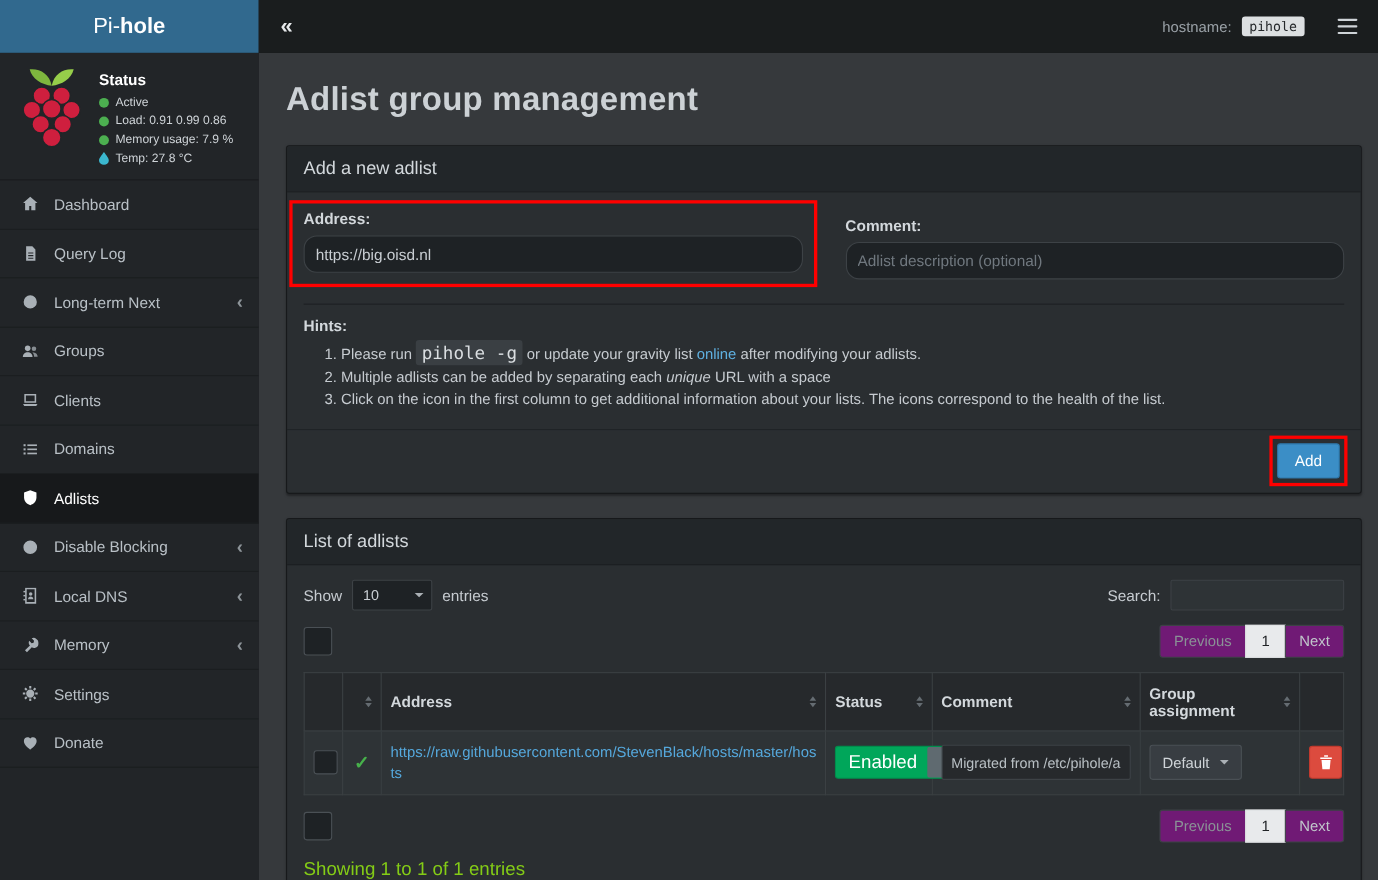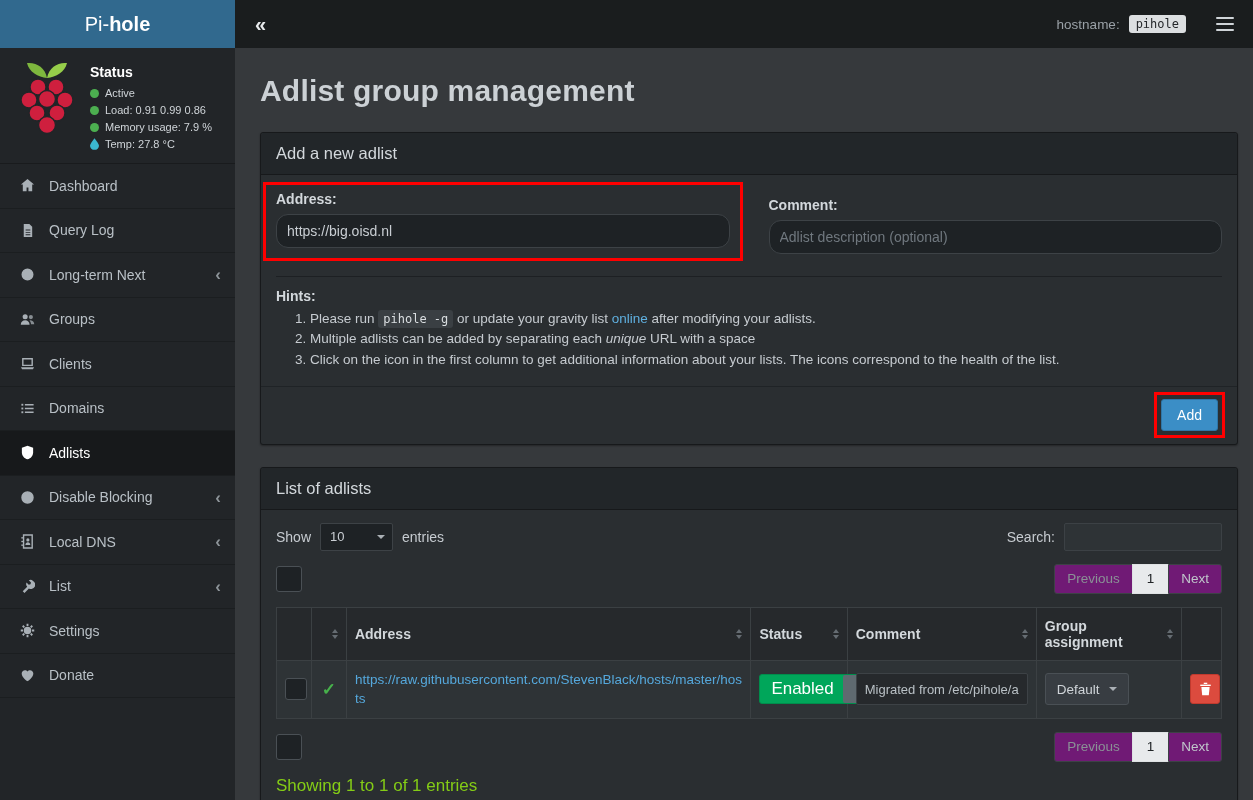--- a/index.html
+++ b/index.html
@@ -55,21 +55,21 @@
   .flabel { display: block; font-weight: bold; font-size: 14px; color: #d3d8dc; margin-bottom: 7px; }
   .tinput { width: 100%; height: 34px; background: #1e2225; border: 1px solid #3d4246; border-radius: 12px; color: #c9ced3; font-size: 14px; padding: 0 10px; font-family: inherit; }
   .tinput::placeholder { color: #70787f; }
 
   .ann-address { border: 3px solid #ff0000; padding: 6px 10px 10px; margin: -6px 0 0 -13px; flex: 1; }
   .ann-add { display: inline-block; border: 3px solid #ff0000; padding: 4px; margin: -4px -1px; }
 
   .hints { border-top: 1px solid #1d2023; margin-top: 15px; padding-top: 11px; }
   .hints-title { font-weight: bold; font-size: 14px; color: #d3d8dc; }
   .hints ol { margin: 5px 0 2px; padding-left: 34px; font-size: 13.5px; line-height: 1.5; color: #c6cbd0; }
-  .hints code { font-family: "DejaVu Sans Mono", monospace; font-size: 12px; background: #3a3f43; color: #dadee1; padding: 2px 5px; border-radius: 3px; }
+  .hints code { font-family: "DejaVu Sans Mono", monospace; font-size: 16px; background: #3a3f43; color: #dadee1; padding: 2px 5px; border-radius: 3px; }
   .hints a { color: #5fб0e0; }
   .hints a.lnk { color: #5fb0e0; text-decoration: none; cursor: pointer; }
 
   .btn-add { background: #3b8ec6; color: #fff; border: 1px solid #2e76a8; border-radius: 3px; font-size: 14px; padding: 7px 15px; cursor: pointer; font-family: inherit; }
 
   
   .controls { display: flex; justify-content: space-between; align-items: center; }
   .show-group, .search-group { display: flex; align-items: center; gap: 9px; font-size: 14px; color: #c6cbd0; }
   .selectbox { display: flex; align-items: center; justify-content: space-between; width: 73px; height: 28px; background: #1e2225; border: 1px solid #3d4246; border-radius: 2px; color: #c9ced3; font-size: 13px; padding: 0 7px 0 9px; cursor: pointer; }
   .search-input { width: 158px; height: 28px; background: #2e3336; border: 1px solid #3c4145; border-radius: 2px; color: #c9ced3; font-size: 13px; padding: 0 8px; font-family: inherit; }
@@ -264,21 +264,21 @@
         </span>
       <span>Local DNS</span>
       <span class="chev">‹</span>
     </li>
     <li class="menu-item">
       <span class="sicon">
           <svg class="si" viewBox="0 0 16 16">
             <path d="M13.9 2.1a3.9 3.9 0 0 0-4.5-.7l2.3 2.3-.5 1.9-1.9.5L7 3.8a3.9 3.9 0 0 0 .7 4.5L2.9 13l1.9 1.9 4.7-4.8a3.9 3.9 0 0 0 4.4-8z"></path>
           </svg>
         </span>
-      <span>List</span>
+      <span>Memory</span>
       <span class="chev">‹</span>
     </li>
     <li class="menu-item">
       <span class="sicon">
           <svg class="si" viewBox="0 0 16 16" fill="none" stroke="currentColor">
             <circle cx="8" cy="8" r="3" stroke-width="2"></circle>
             <path stroke-width="2" d="M8 .8v2.4M8 12.8v2.4M.8 8h2.4M12.8 8h2.4M2.9 2.9l1.7 1.7M11.4 11.4l1.7 1.7M13.1 2.9l-1.7 1.7M4.6 11.4l-1.7 1.7"></path>
           </svg>
         </span>
       <span>Settings</span>

